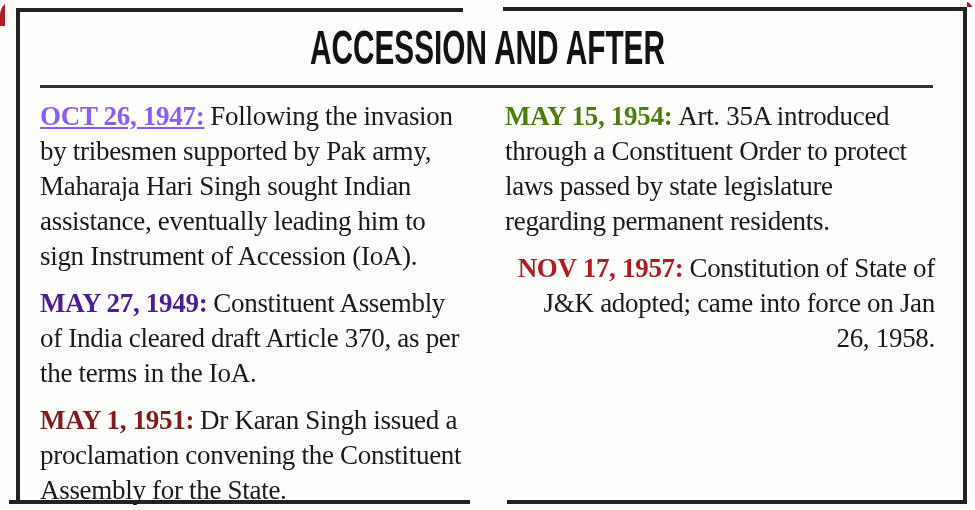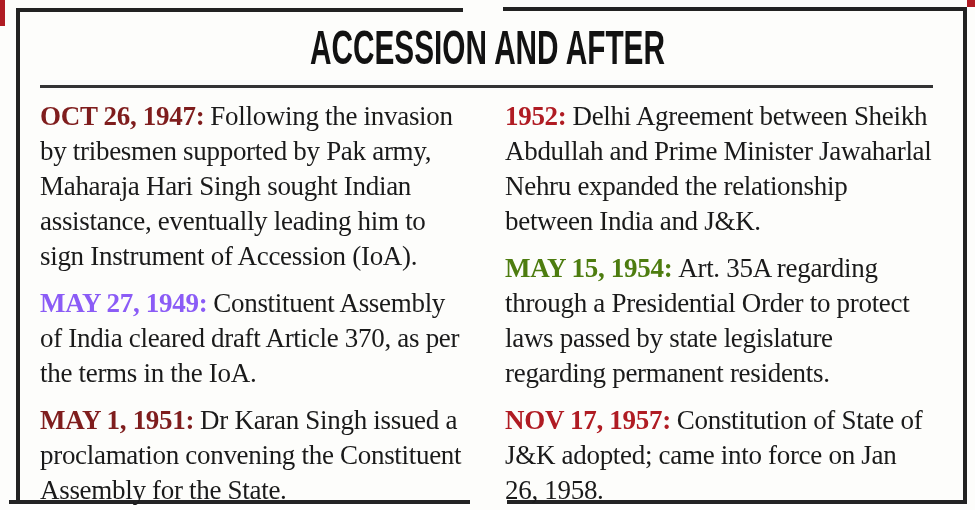--- a/index.html
+++ b/index.html
@@ -7,20 +7,21 @@
     padding: 0;
     background: #ffffff;
   }
   .panel {
     position: relative;
     width: 975px;
     height: 510px;
     background: #fdfdfb;
     font-family: "Liberation Serif", serif;
     overflow: hidden;
+    border-radius: 15px;
   }
   
   .frame {
     position: absolute;
     background: #222222;
   }
   .border-left   { left: 16px;  top: 8px;   width: 4px;   height: 495px; }
   .border-right  { left: 963px; top: 8px;   width: 4px;   height: 495px; }
   .border-top-a  { left: 16px;  top: 8px;   width: 447px; height: 4px; }
   .border-top-b  { left: 503px; top: 7px;   width: 464px; height: 4px; }
@@ -89,35 +90,32 @@
   <div class="frame border-top-a" style="background: rgb(34, 34, 34);"></div>
   <div class="frame border-top-b" style="background: rgb(34, 34, 34);"></div>
   <div class="frame border-bot-a" style="background: rgb(34, 34, 34);"></div>
   <div class="frame border-bot-b" style="background: rgb(34, 34, 34);"></div>
 
   <div class="title">ACCESSION AND AFTER</div>
   <div class="title-rule"></div>
 
   <div class="col col-left">
     <p class="entry" style="color: rgb(26, 26, 26);">
-      <span class="date" style="color: #7f1d1d;">OCT 26, 1947:</span><span>Following the invasion by tribesmen supported by Pak army, Maharaja Hari Singh sought Indian assistance, eventually leading him to sign Instrument of Accession (IoA).</span>
+      <span class="date" style="color: #8b5cf6; text-decoration: underline;">OCT 26, 1947:</span><span>Following the invasion by tribesmen supported by Pak army, Maharaja Hari Singh sought Indian assistance, eventually leading him to sign Instrument of Accession (IoA).</span>
     </p>
     <p class="entry" style="color: rgb(26, 26, 26);">
-      <span class="date" style="color: #8b5cf6; margin-top: 47px;">MAY 27, 1949:</span><span>Constituent Assembly of India cleared draft Article 370, as per the terms in the IoA.</span>
+      <span class="date" style="color: #4c1d95; margin-top: 47px;">MAY 27, 1949:</span><span>Constituent Assembly of India cleared draft Article 370, as per the terms in the IoA.</span>
     </p>
     <p class="entry" style="color: rgb(26, 26, 26);">
       <span class="date" style="color: #7f1d1d;">MAY 1, 1951:</span><span>Dr Karan Singh issued a proclamation convening the Constituent Assembly for the State.</span>
     </p>
   </div>
 
   <div class="col col-right">
     <p class="entry" style="color: rgb(26, 26, 26);">
-      <span class="date" style="color: rgb(176, 28, 35);">1952:</span><span>Delhi Agreement between Sheikh Abdullah and Prime Minister Jawaharlal Nehru expanded the relationship between India and J&amp;K.</span>
+      <span class="date" style="color: #4d7c0f;">MAY 15, 1954:</span><span>Art. 35A introduced through a Constituent Order to protect laws passed by state legislature regarding permanent residents.</span>
     </p>
-    <p class="entry" style="color: rgb(26, 26, 26);">
-      <span class="date" style="color: #4d7c0f;">MAY 15, 1954:</span><span>Art. 35A regarding through a Presidential Order to protect laws passed by state legislature regarding permanent residents.</span>
-    </p>
-    <p class="entry" style="color: rgb(26, 26, 26);">
+    <p class="entry" style="color: rgb(26, 26, 26); text-align: right;">
       <span class="date" style="color: rgb(176, 28, 35);">NOV 17, 1957:</span><span>Constitution of State of J&amp;K adopted; came into force on Jan 26, 1958.</span>
     </p>
   </div>
 
 </div>
 
 </body></html>

